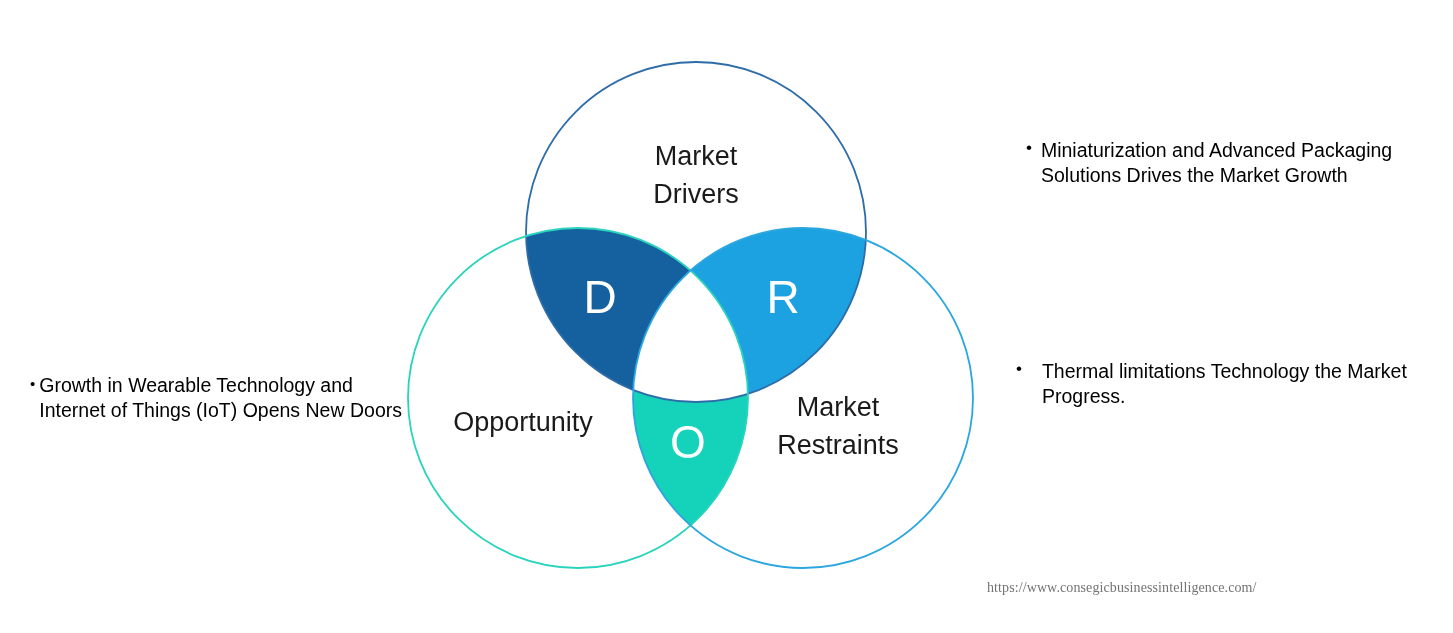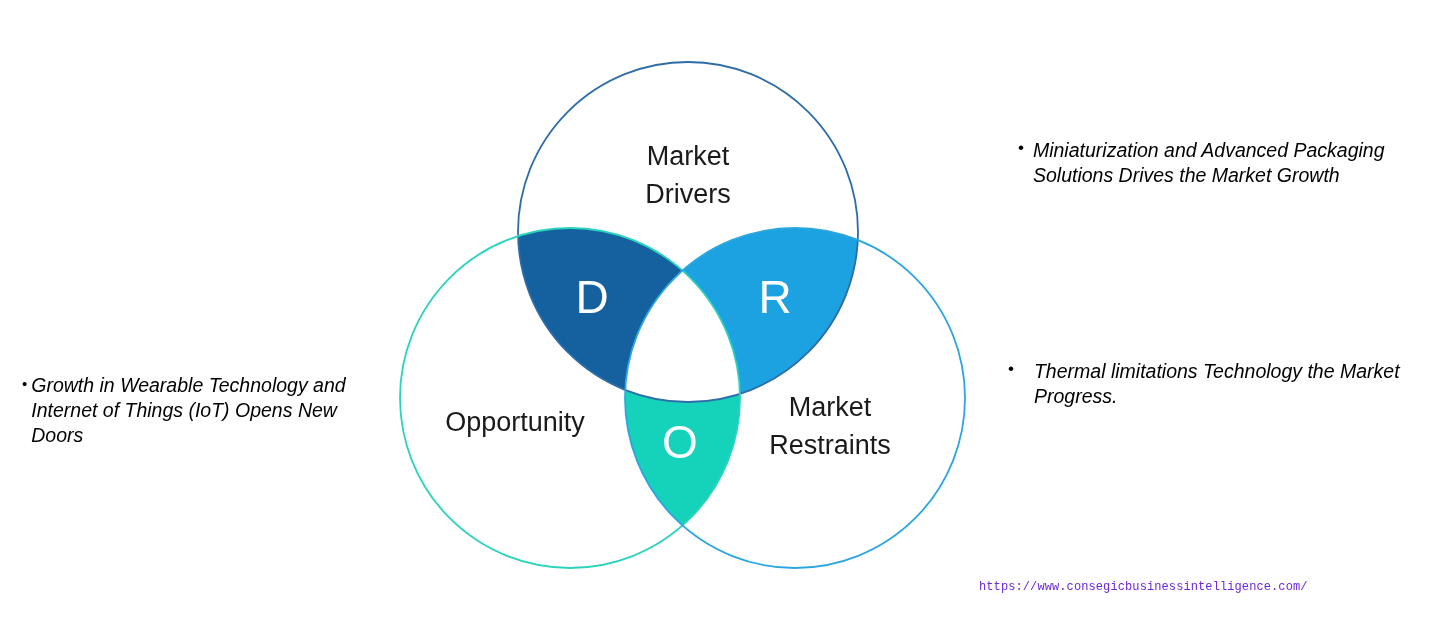--- a/index.html
+++ b/index.html
@@ -12,21 +12,21 @@
     width: 1453px;
     height: 633px;
     position: relative;
     overflow: hidden;
     font-family: "Liberation Sans", sans-serif;
     color: #111111;
   }
 
   #venn-stage {
     position: absolute;
-    left: 8px;
+    left: 16px;
     top: 0;
     width: 1285px;
     height: 633px;
   }
 
   .venn-svg {
     position: absolute;
     left: 0;
     top: 0;
     width: 1453px;
@@ -42,21 +42,20 @@
     color: #000000;
     line-height: 1.28;
   }
   .callout .bullet-dot {
     flex: 0 0 auto;
     color: #000000;
     line-height: 1.28;
   }
   .callout .callout-text {
     flex: 0 1 auto;
-    font-style: italic;
   }
 
   #callout-left {
     left: 14px;
     top: 373px;
     width: 372px;
     font-size: 19.5px;
   }
   #callout-left .bullet-dot {
     font-size: 15px;
@@ -89,23 +88,23 @@
     padding-right: 20px;
     position: relative;
     top: -1px;
   }
 
   
   #source-url {
     position: absolute;
     left: 971px;
     top: 580px;
-    font-family: Liberation Mono, monospace;
-    font-size: 12px;
-    color: #6d28d9;
+    font-family: Liberation Serif, serif;
+    font-size: 14px;
+    color: #737373;
     letter-spacing: 0.1px;
     white-space: nowrap;
   }
 
   
   .circle-label {
     font-family: "Liberation Sans", sans-serif;
     font-size: 27px;
     fill: #1a1a1a;
   }

